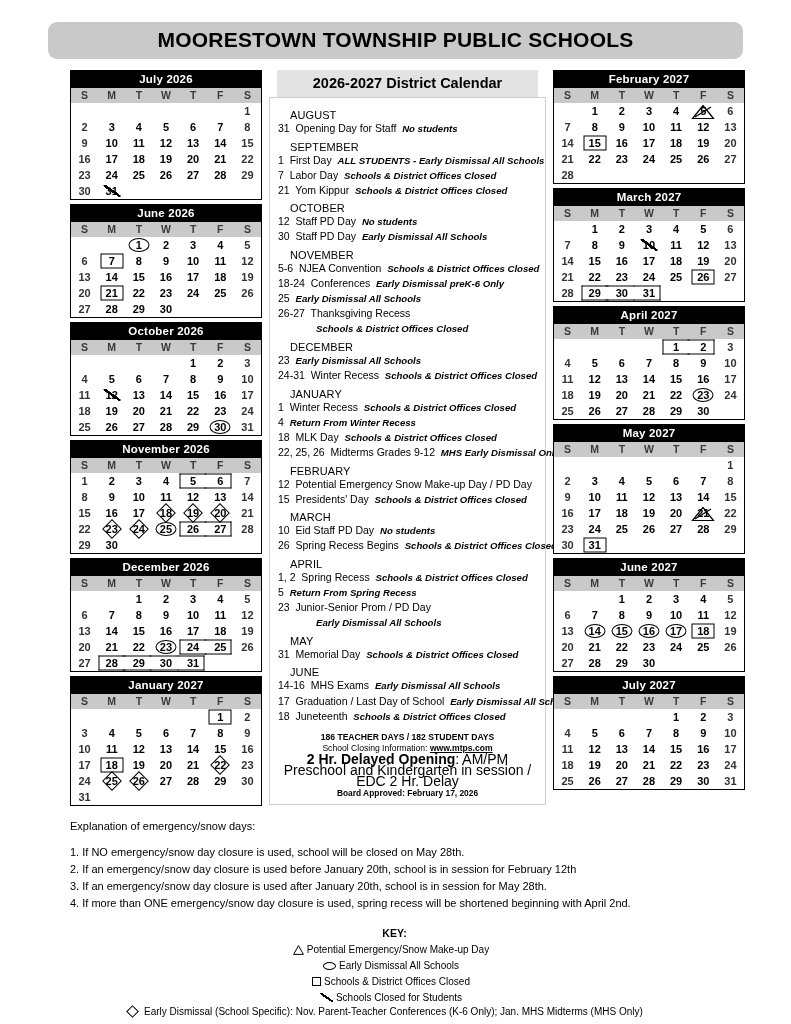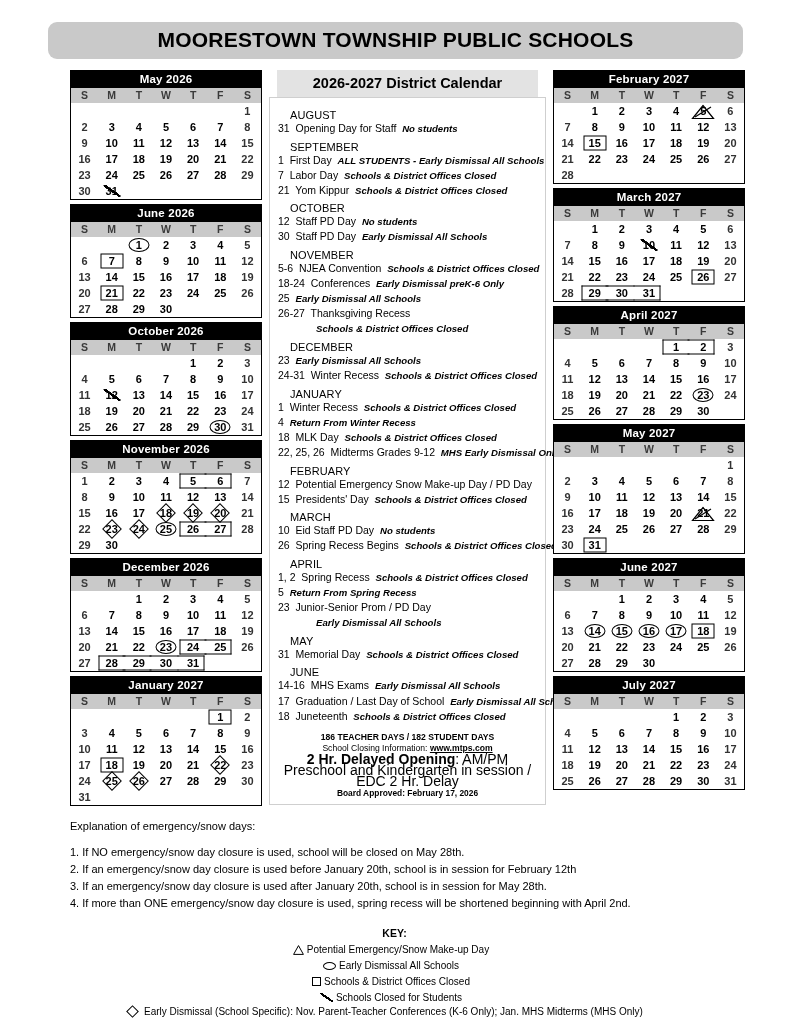--- a/index.html
+++ b/index.html
@@ -119,21 +119,21 @@
 <div class="page">
 
   <div class="banner">
     <div class="banner-title">MOORESTOWN TOWNSHIP PUBLIC SCHOOLS</div>
   </div>
 
   <div class="columns">
 
     <div class="col-side">
       <div class="month">
-          <div class="month-title">May 2026</div>
+          <div class="month-title">July 2026</div>
           <table class="cal">
             <thead>
               <tr>
                 <td>S</td>
                 <td>M</td>
                 <td>T</td>
                 <td>W</td>
                 <td>T</td>
                 <td>F</td>
                 <td>S</td>

